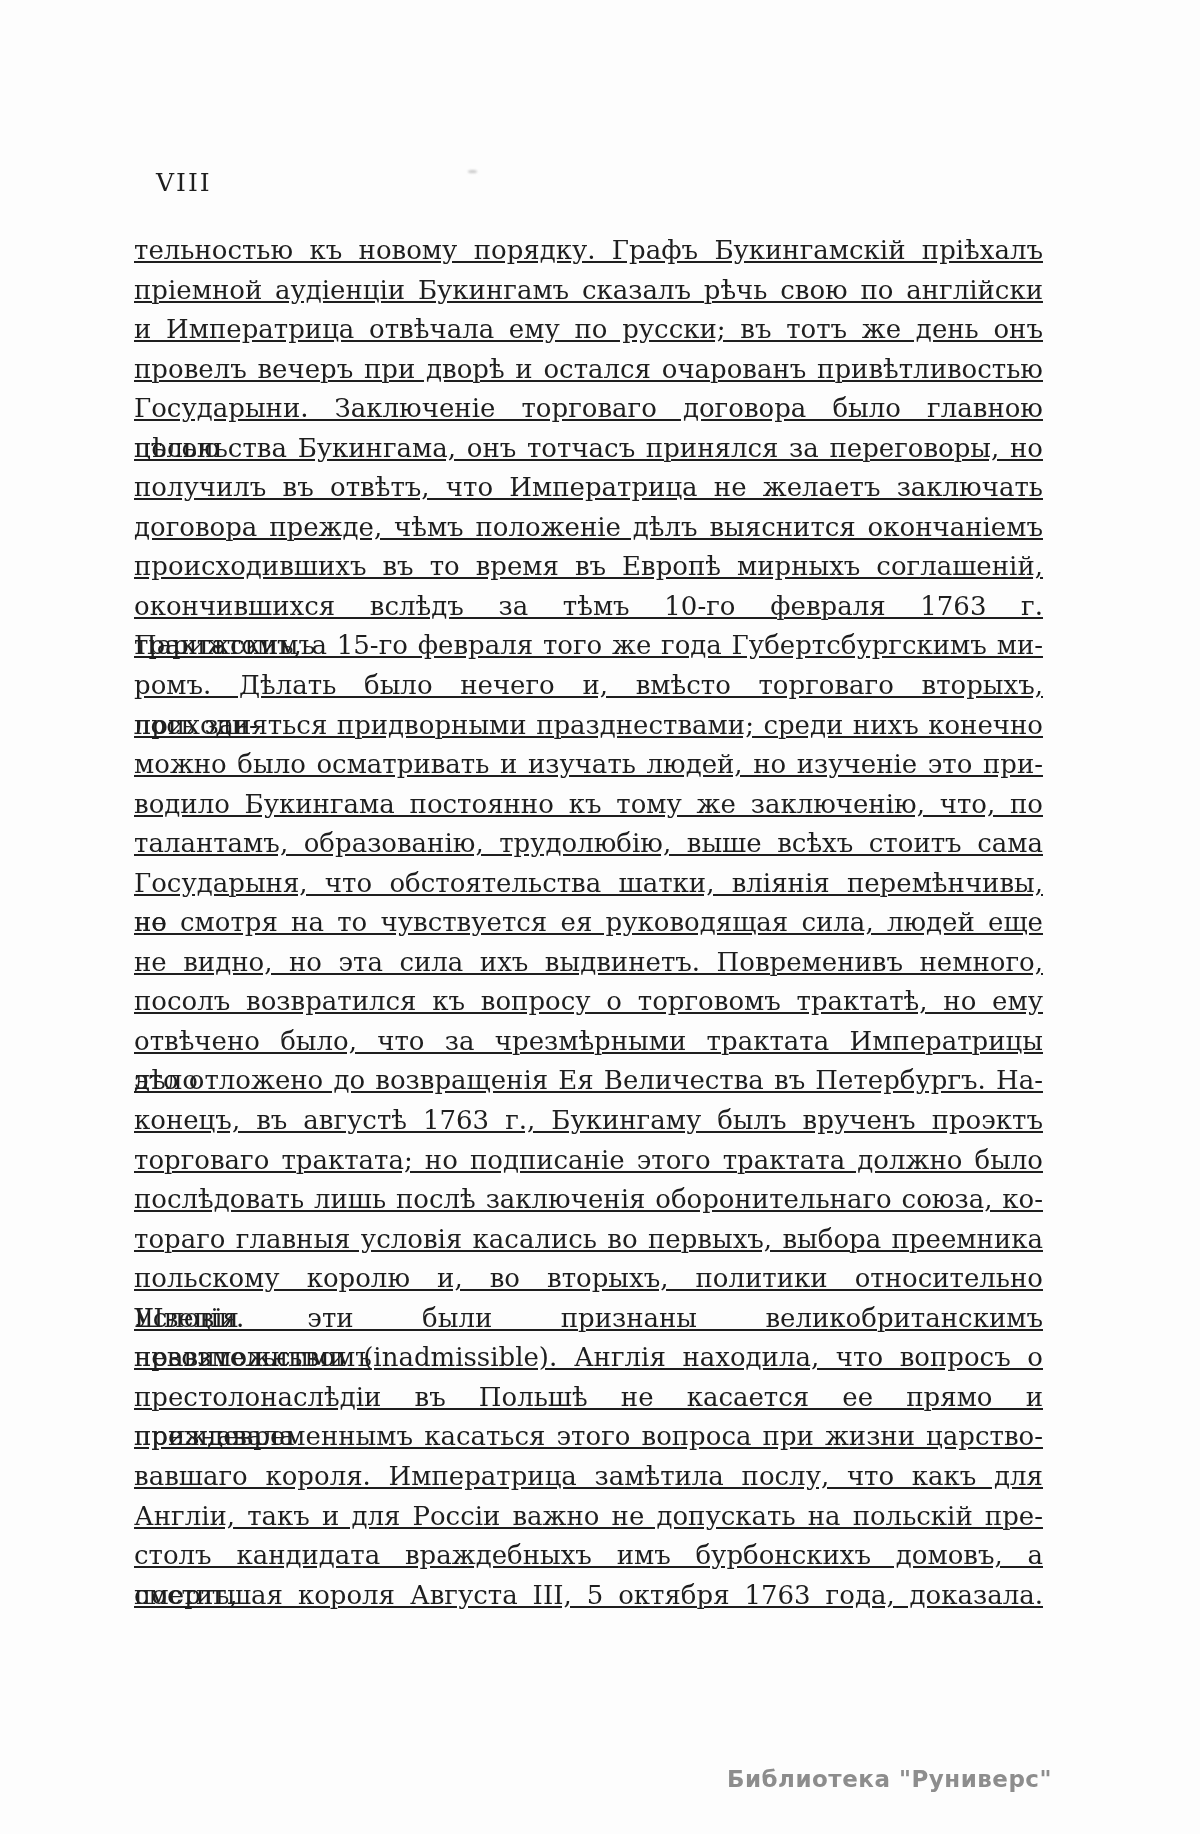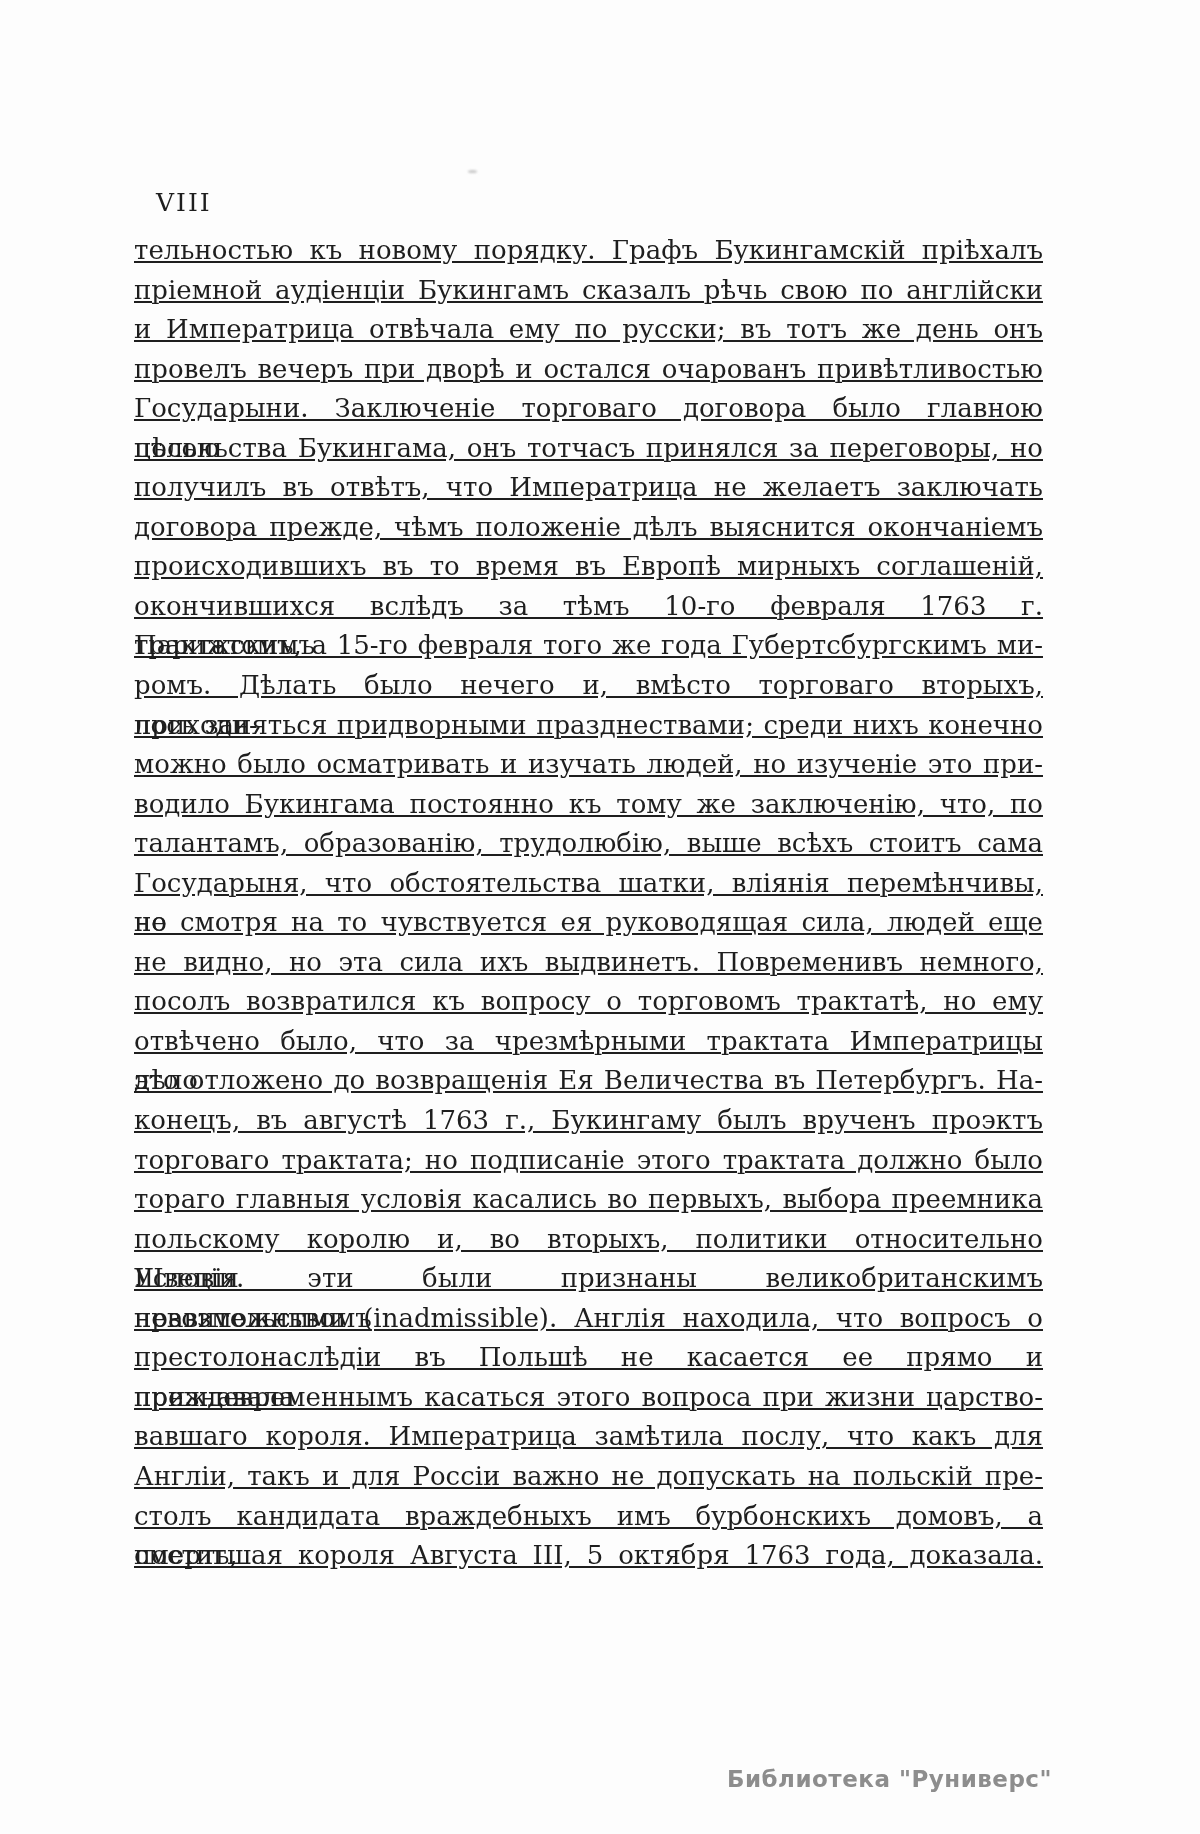--- a/index.html
+++ b/index.html
@@ -11,21 +11,21 @@
     position: relative;
     width: 1200px;
     height: 1834px;
     background: var(--bg, #fdfdfd);
     overflow: hidden;
     font-family: "DejaVu Serif", "Liberation Serif", serif;
   }
   .page-number {
     position: absolute;
     left: 156px;
-    top: 188px;
+    top: 168px;
     font-size: 25px;
     letter-spacing: 2px;
     color: var(--ink, #1e1e1e);
   }
   .text-block {
     position: absolute;
     left: 134px;
     top: 231px;
     width: 909px;
     font-size: 26px;
@@ -87,20 +87,21 @@
     <div class="line">водило Букингама постоянно къ тому же заключенію, что, по</div>
     <div class="line">талантамъ, образованію, трудолюбію, выше всѣхъ стоитъ сама</div>
     <div class="line">Государыня, что обстоятельства шатки, вліянія перемѣнчивы, но</div>
     <div class="line">не смотря на то чувствуется ея руководящая сила, людей еще</div>
     <div class="line">не видно, но эта сила ихъ выдвинетъ. Повременивъ немного,</div>
     <div class="line">посолъ возвратился къ вопросу о торговомъ трактатѣ, но ему</div>
     <div class="line">отвѣчено было, что за чрезмѣрными трактата Императрицы дѣло</div>
     <div class="line">это отложено до возвращенія Ея Величества въ Петербургъ. На-</div>
     <div class="line">конецъ, въ августѣ 1763 г., Букингаму былъ врученъ проэктъ</div>
     <div class="line">торговаго трактата; но подписаніе этого трактата должно было</div>
+    <div class="line">послѣдовать лишь послѣ заключенія оборонительнаго союза, ко-</div>
     <div class="line">тораго главныя условія касались во первыхъ, выбора преемника</div>
     <div class="line">польскому королю и, во вторыхъ, политики относительно Швеціи.</div>
     <div class="line">Условія эти были признаны великобританскимъ правительствомъ</div>
     <div class="line">невозможными (inadmissible). Англія находила, что вопросъ о</div>
     <div class="line">престолонаслѣдіи въ Польшѣ не касается ее прямо и признавала</div>
     <div class="line">преждевременнымъ касаться этого вопроса при жизни царство-</div>
     <div class="line">вавшаго короля. Императрица замѣтила послу, что какъ для</div>
     <div class="line">Англіи, такъ и для Россіи важно не допускать на польскій пре-</div>
     <div class="line">столъ кандидата враждебныхъ имъ бурбонскихъ домовъ, а смерть,</div>
     <div class="line">постигшая короля Августа III, 5 октября 1763 года, доказала.</div>

